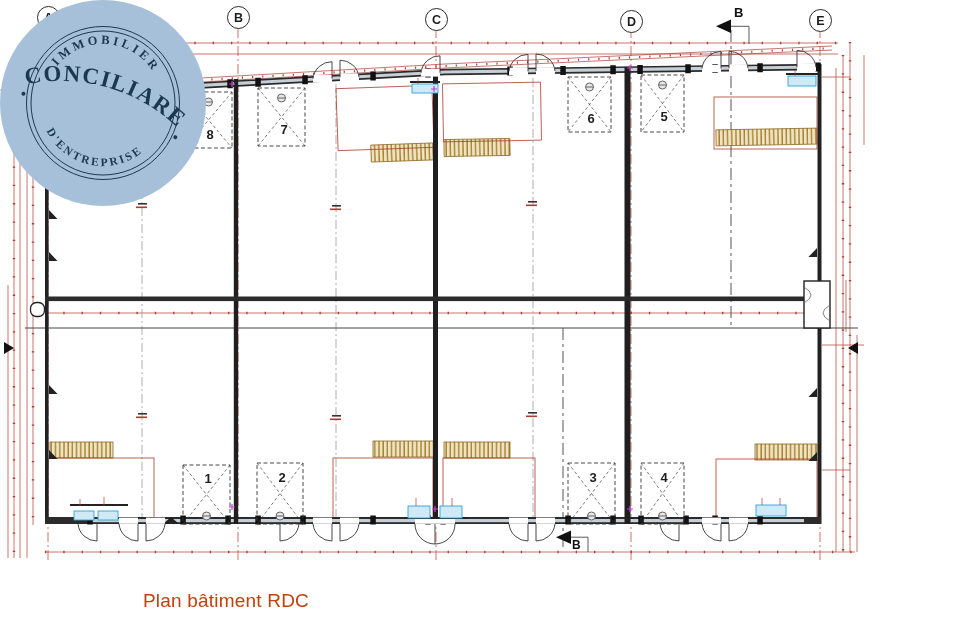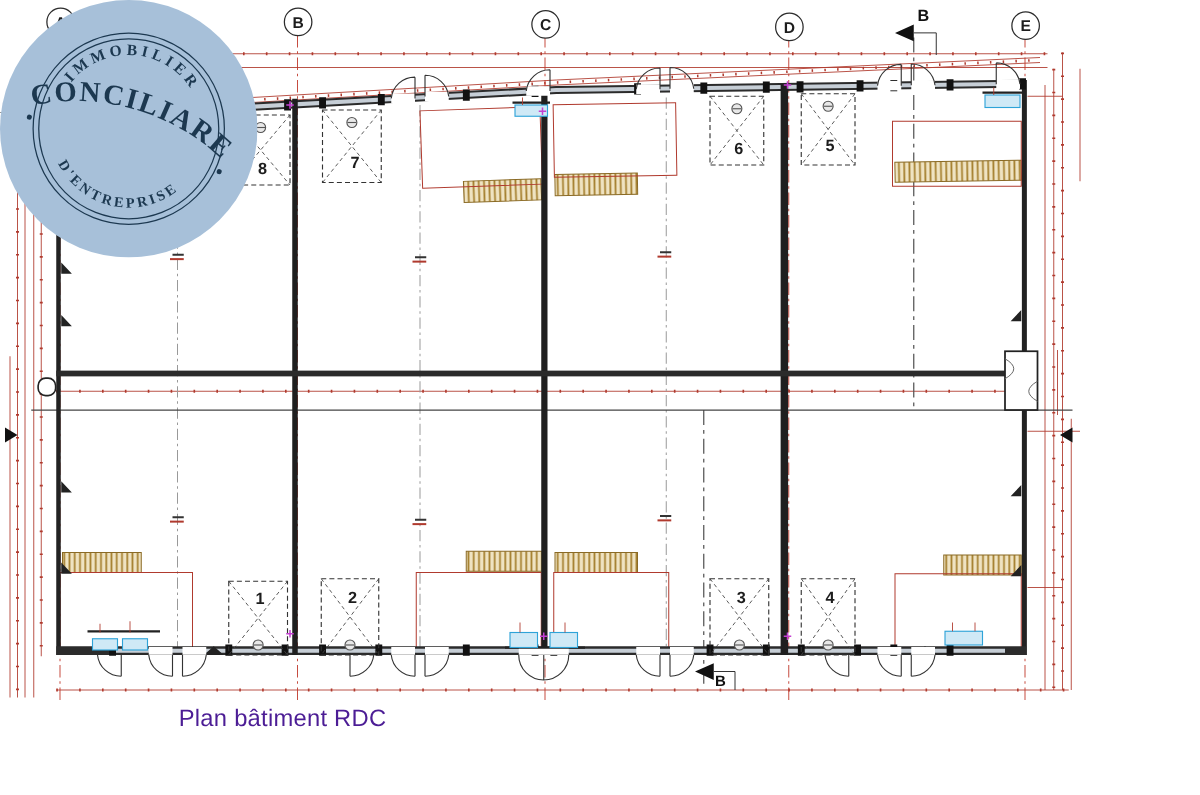--- a/index.html
+++ b/index.html
@@ -19,21 +19,21 @@
   .mezz{stroke:#b03a2e;stroke-width:.8;fill:none;}
   .stair{fill:url(#hatch);stroke:#8a6a25;stroke-width:.8;}
   .pod{fill:#cfe9f6;stroke:#2ea3d8;stroke-width:.9;}
   .mag{stroke:#c43fd1;stroke-width:1.2;fill:none;}
   
   .bubble{position:absolute;width:21px;height:21px;border:1.4px solid #2b2b2b;border-radius:50%;
           background:#fff;font-size:12.5px;font-weight:bold;color:#1d1d1d;
           display:flex;align-items:center;justify-content:center;z-index:4;}
   .unitnum{position:absolute;width:16px;text-align:center;font-size:13px;font-weight:bold;color:#1d1d1d;z-index:3;}
   .seclabel{position:absolute;font-size:13px;font-weight:bold;color:#111;z-index:4;}
-  .title{position:absolute;left:143px;top:565px;font-size:19px;color:#4c1d95;letter-spacing:.2px;z-index:4;}
+  .title{position:absolute;left:143px;top:590px;font-size:19px;color:#c2410c;letter-spacing:.2px;z-index:4;}
   .logo{position:absolute;left:745px;top:421px;width:206px;height:206px;z-index:5;}
 </style>
 </head>
 <body>
 
 <div class="stage">
 
 <svg width="960" height="636" viewBox="0 0 960 636">
   <defs>
     <pattern id="hatch" width="4.2" height="12" patternUnits="userSpaceOnUse">

